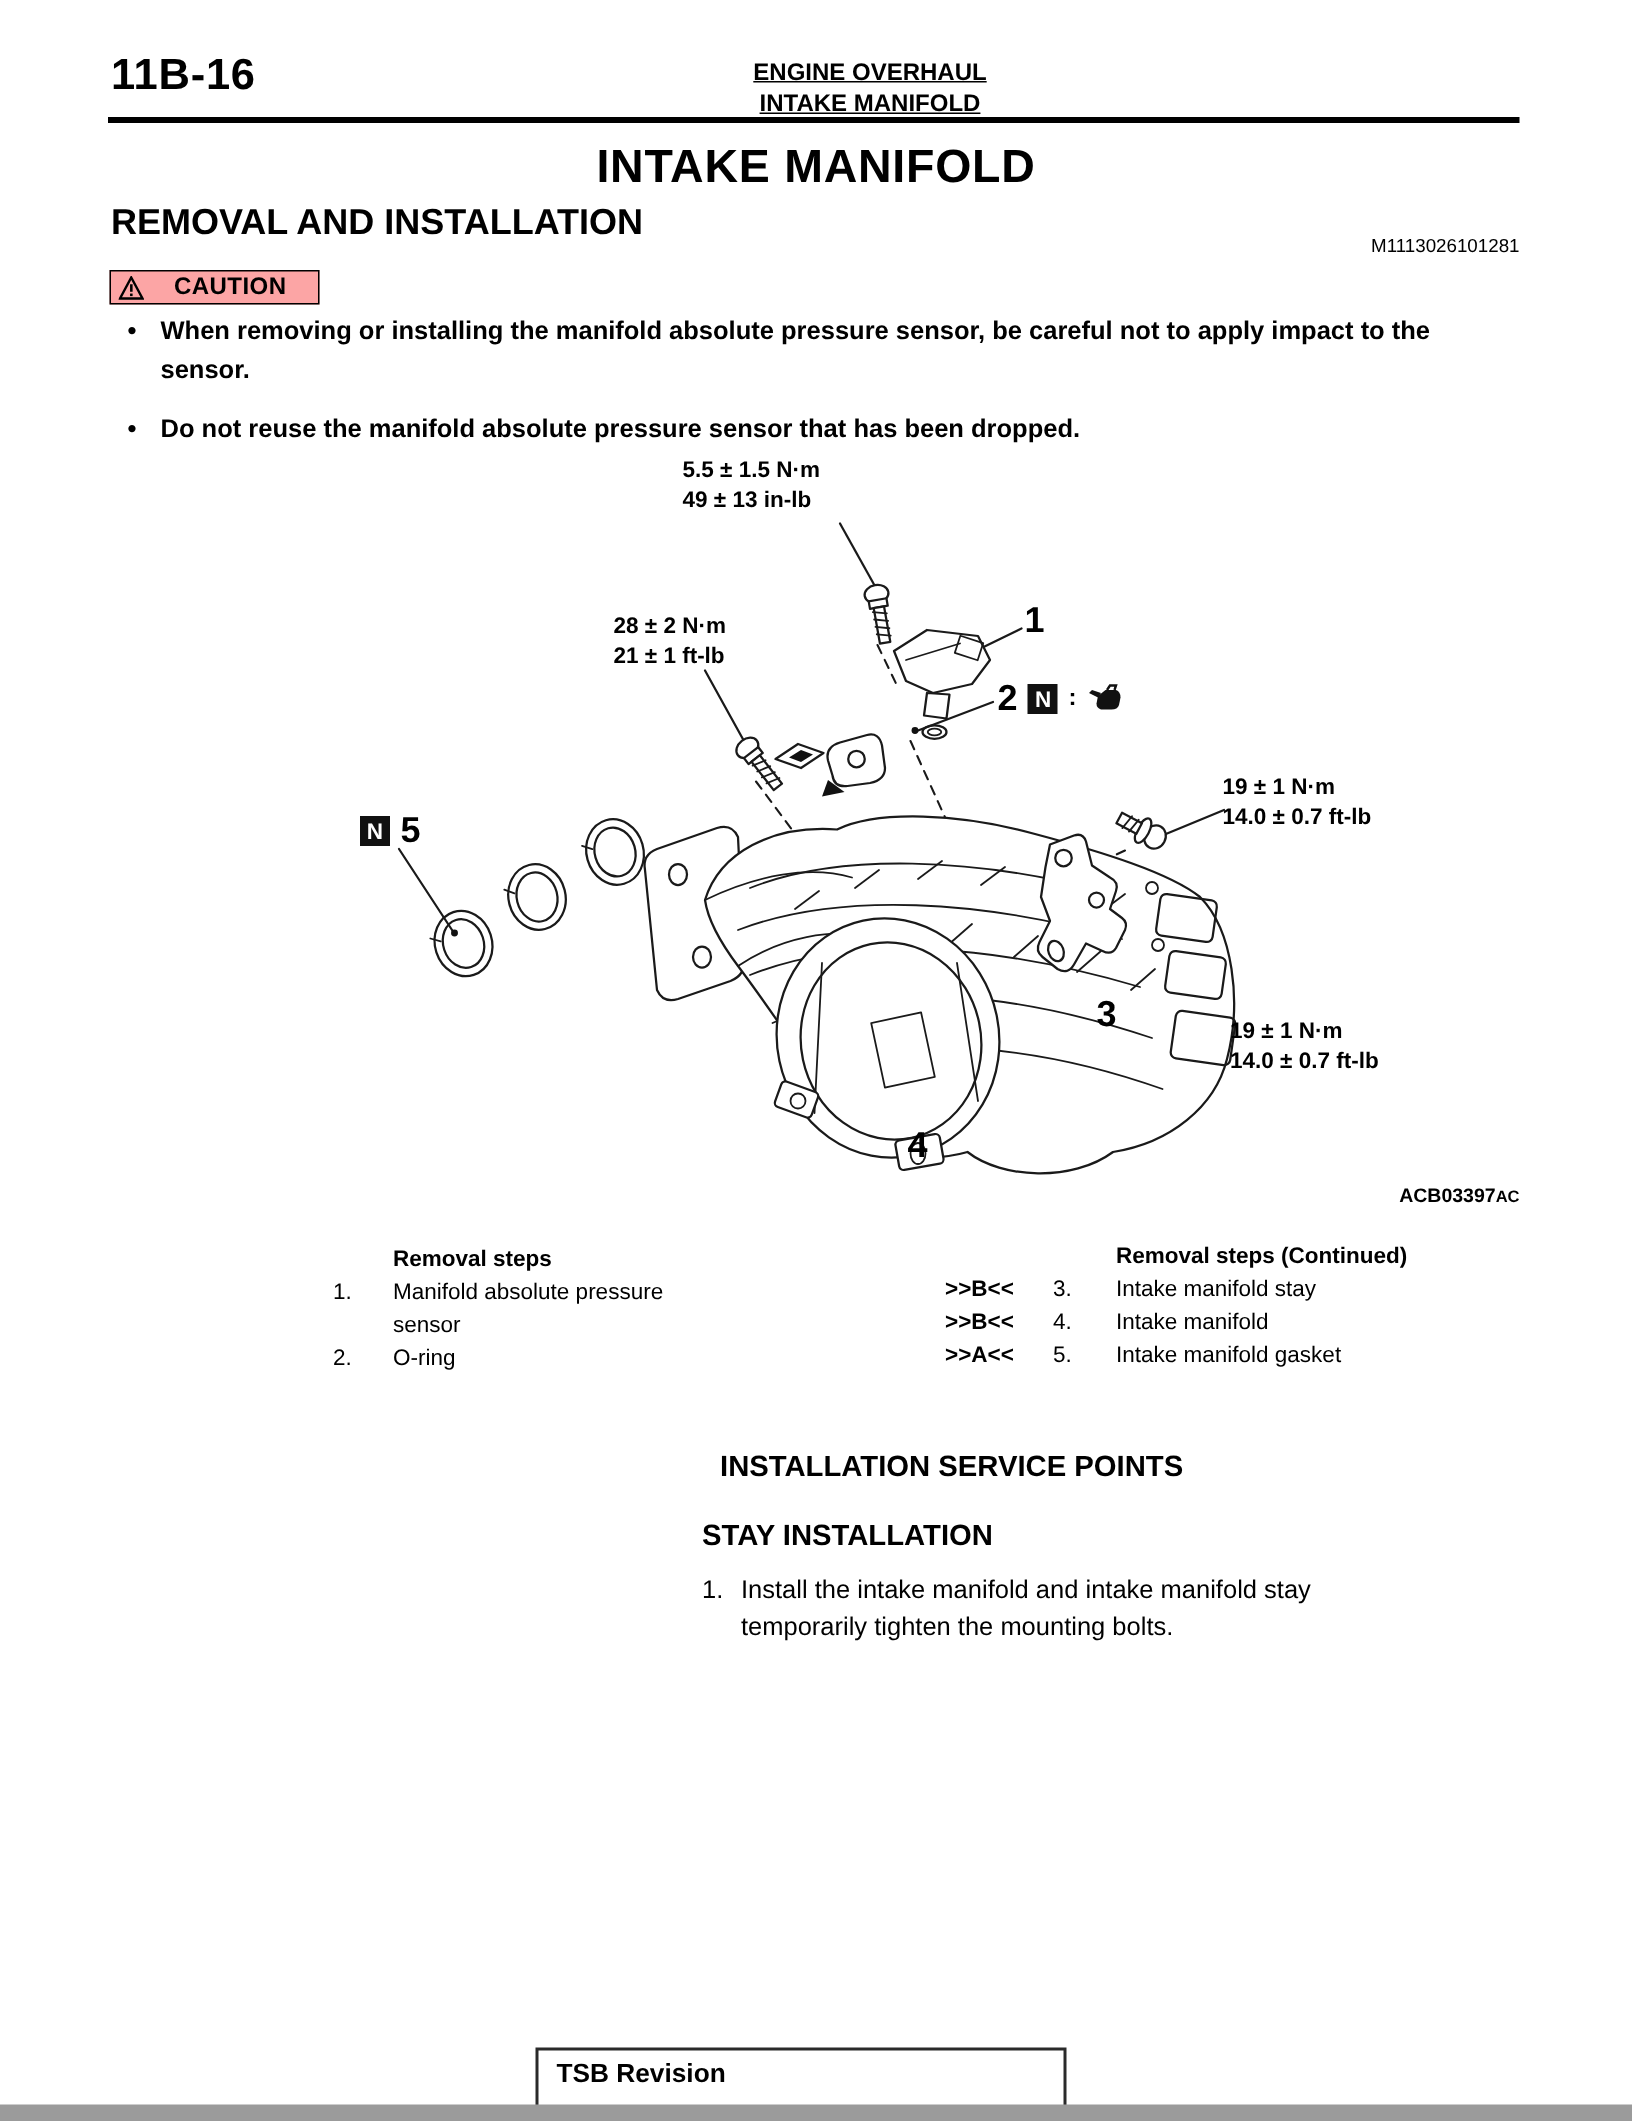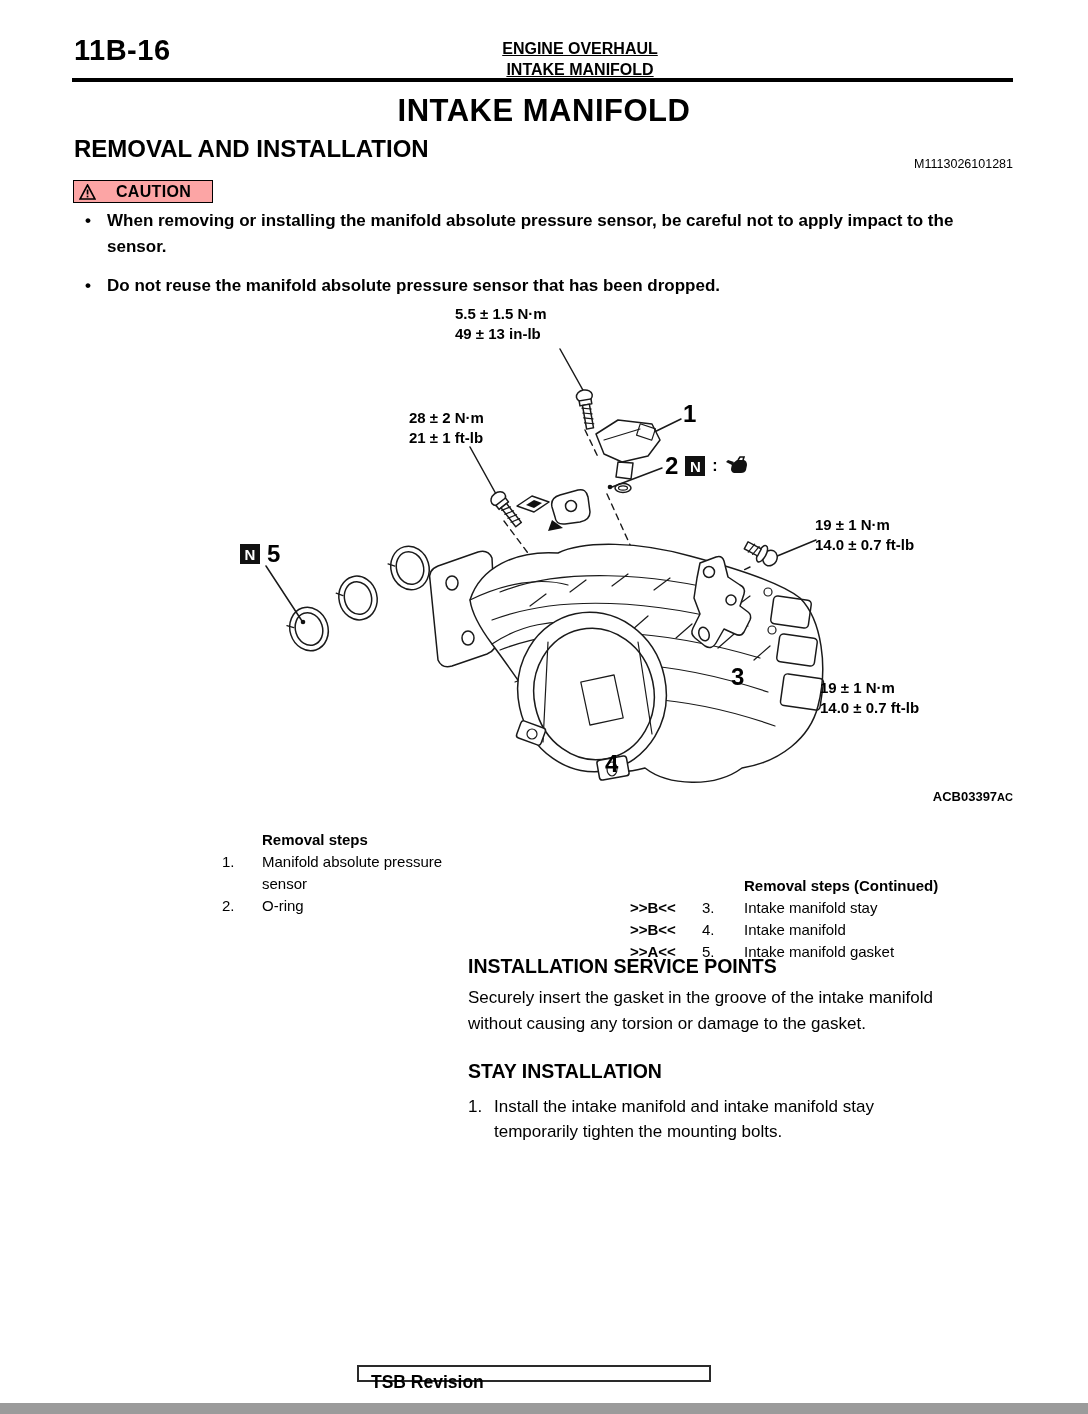--- a/index.html
+++ b/index.html
@@ -32,33 +32,33 @@
   .figure-code{left:763px;top:789px;width:250px;text-align:right;font-size:13px;font-weight:bold;}
   .figure-code .suffix{font-size:11px;}
   
   .steps-heading{font-size:15px;font-weight:bold;line-height:22px;}
   .steps-col-left{left:222px;top:829px;width:270px;font-size:15px;line-height:22px;}
   .steps-col-left .steps-heading{margin-left:40px;}
   .stepL{display:flex;}
   .stepL .num{width:40px;}
   .stepL .txt{width:218px;}
   .steps-col-right{left:630px;top:827px;width:390px;font-size:15px;line-height:22px;}
-  .steps-col-right .steps-heading{margin-left:114px;margin-top:48px;}
+  .steps-col-right .steps-heading{margin-left:114px;}
   .stepR{display:flex;}
   .stepR .anchor{width:72px;font-weight:bold;}
   .stepR .num{width:42px;}
   
   .install{left:468px;top:955px;width:548px;}
-  .install h3{margin:0;font-size:19.5px;font-weight:bold;}
+  .install h3{margin:12px;font-size:19.5px;font-weight:bold;}
   .svc-title{margin-top:20px;font-size:19.5px;font-weight:bold;line-height:29px;}
   .svc-body{margin-top:7px;font-size:17px;line-height:26px;}
   .svc-step{margin-top:8px;display:flex;font-size:17px;line-height:25px;}
   .svc-step .num{width:26px;}
   
-  .tsb-box{left:357px;top:1365px;width:354px;height:17px;border:2px solid #2a2a2a;box-sizing:border-box;
+  .tsb-box{left:357px;top:1365px;width:354px;height:48px;border:2px solid #2a2a2a;box-sizing:border-box;
            font-size:17.5px;font-weight:bold;line-height:30px;padding-left:12px;}
   .bottom-bar{left:0;top:1403px;width:1088px;height:11px;background:#9b9b9b;}
   
   .art{stroke:#1a1a1a;fill:none;stroke-width:1.5;stroke-linejoin:round;stroke-linecap:round;}
   .artw{stroke:#1a1a1a;fill:#fff;stroke-width:1.5;stroke-linejoin:round;}
   .thin{stroke-width:1.2;}
   .dash{stroke-dasharray:6 5;stroke-width:1.4;}
   .blk{fill:#111;stroke:none;}
 </style>
 </head>
@@ -299,24 +299,20 @@
     <div class="stepR">
       <span class="anchor">&gt;&gt;A&lt;&lt;</span>
       <span class="num">5.</span>
       <span class="txt">Intake manifold gasket</span>
     </div>
   </div>
 
   <div class="abs install">
     <h3>INSTALLATION SERVICE POINTS</h3>
 
-    <div class="svc-body">
-      <div>Securely insert the gasket in the groove of the intake manifold</div>
-      <div>without causing any torsion or damage to the gasket.</div>
-    </div>
 
     <div class="svc-title">
       <div>STAY INSTALLATION</div>
     </div>
     <div class="svc-step">
       <span class="num">1.</span>
       <span>
         <div>Install the intake manifold and intake manifold stay</div>
         <div>temporarily tighten the mounting bolts.</div>
       </span>

